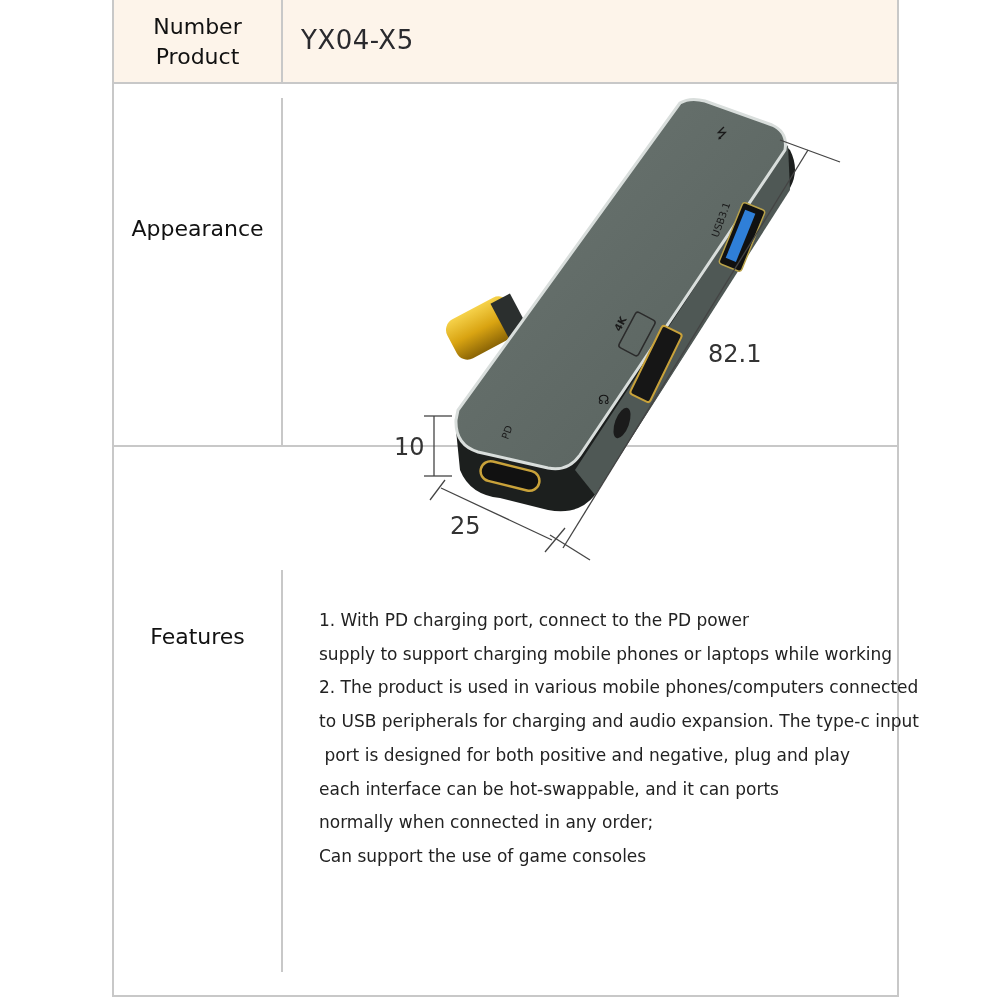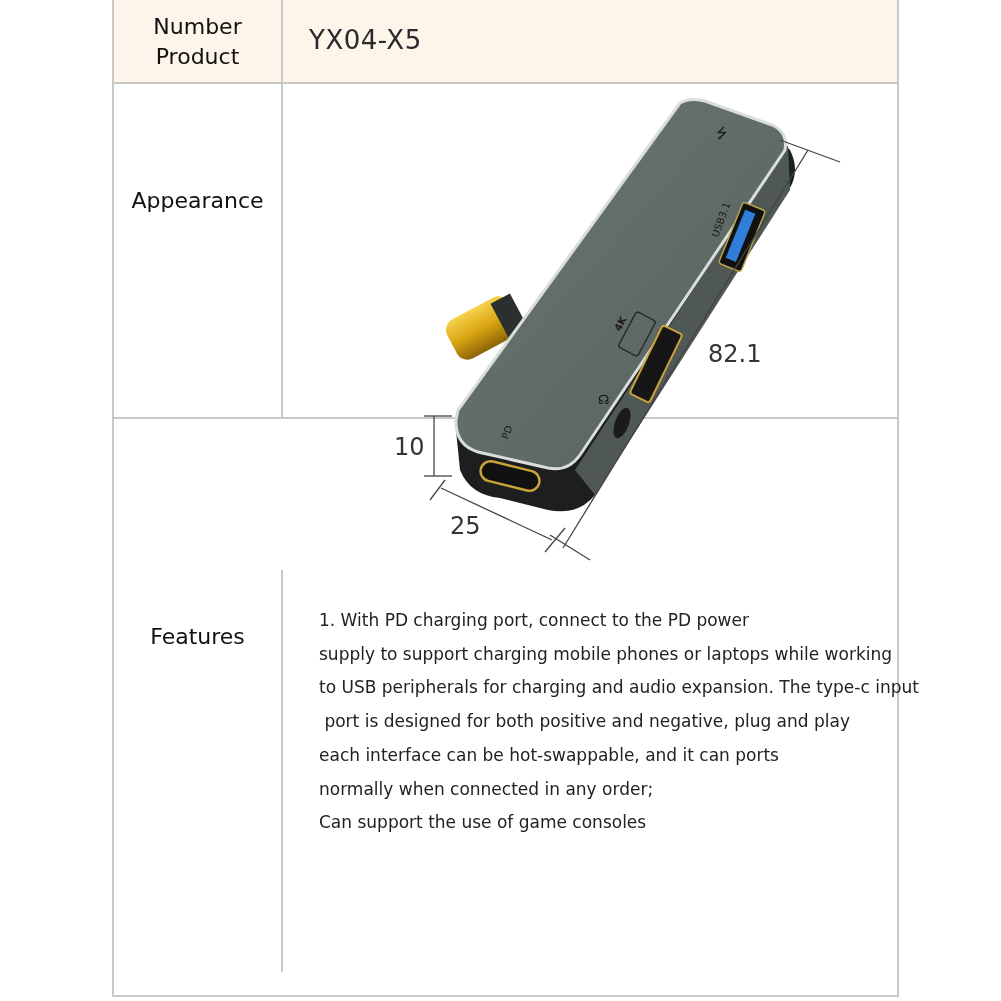--- a/index.html
+++ b/index.html
@@ -2,28 +2,28 @@
 <html><head>
   <meta charset="utf-8">
   <style>
     html, body { margin: 0; padding: 0; background: #ffffff; }
     body { width: 1001px; height: 1001px; position: relative; overflow: hidden;
            font-family: "DejaVu Sans", "Liberation Sans", sans-serif; color: #1a1a1a; }
     .table { position: absolute; left: 112px; top: -2px; width: 787px; height: 999px;
              border-left: 2px solid #c8c8c8; border-right: 2px solid #c8c8c8; border-bottom: 2px solid #c8c8c8; box-sizing: border-box; }
     .row { position: absolute; left: 0; right: 0; border-bottom: 2px solid #c8c8c8; box-sizing: border-box; }
     .row.header { top: 0; height: 86px; background: #fdf4ea; }
-    .row.appearance { top: 72px; height: 349px; }
+    .row.appearance { top: 100px; height: 349px; }
     .row.features { top: 572px; height: 402px; border-bottom: none; }
     .divider { position: absolute; left: 167px; top: 0; bottom: 0; width: 2px; background: #c8c8c8; }
     .label { position: absolute; left: 0; width: 167px; text-align: center; font-size: 22px; color: #111; line-height: 30px; }
     .header .label { top: 14px; }
     .appearance .label { top: 116px; }
     .features .label { top: 52px; }
-    .value-title { position: absolute; left: 195px; top: 27px; font-size: 26px; color: #2a2a2e; letter-spacing: 0.5px; }
+    .value-title { position: absolute; left: 187px; top: 27px; font-size: 26px; color: #2a2a2e; letter-spacing: 0.5px; }
     .features-list { position: absolute; left: 185px; top: 34px; font-size: 17px; line-height: 33.7px; color: #222; margin-left: 20px; }
     .features-list div { white-space: pre; }
     .figure { position: absolute; left: 0; top: 0; }
     .dim-label { font-family: "DejaVu Sans", sans-serif; font-size: 24px; fill: #333; }
   </style>
 </head>
 <body>
 
 <div class="table">
 
@@ -40,20 +40,21 @@
     <div class="divider"></div>
     <div class="label">Appearance</div>
   </div>
 
   <div class="row features">
     <div class="divider"></div>
     <div class="label">Features</div>
     <div class="features-list">
       <div>1. With PD charging port, connect to the PD power</div>
       <div>supply to support charging mobile phones or laptops while working</div>
+      <div>2. The product is used in various mobile phones/computers connected</div>
       <div>to USB peripherals for charging and audio expansion. The type-c input</div>
       <div> port is designed for both positive and negative, plug and play</div>
       <div>each interface can be hot-swappable, and it can ports</div>
       <div>normally when connected in any order;</div>
       <div>Can support the use of game consoles</div>
     </div>
   </div>
 </div>
 
 <svg class="figure" width="1001" height="1001" viewBox="0 0 1001 1001">

